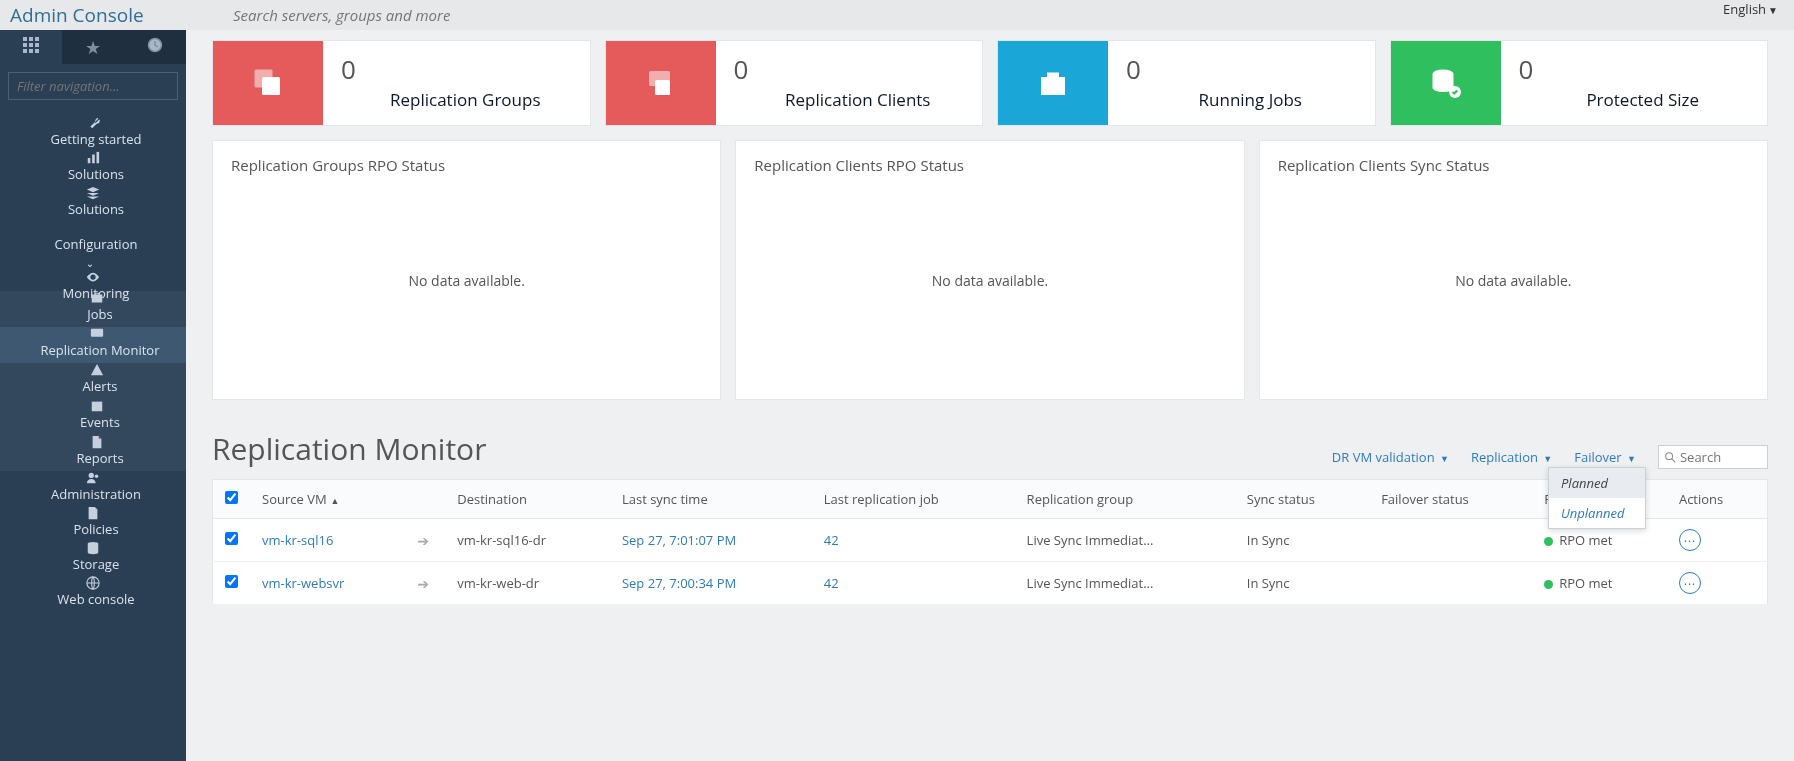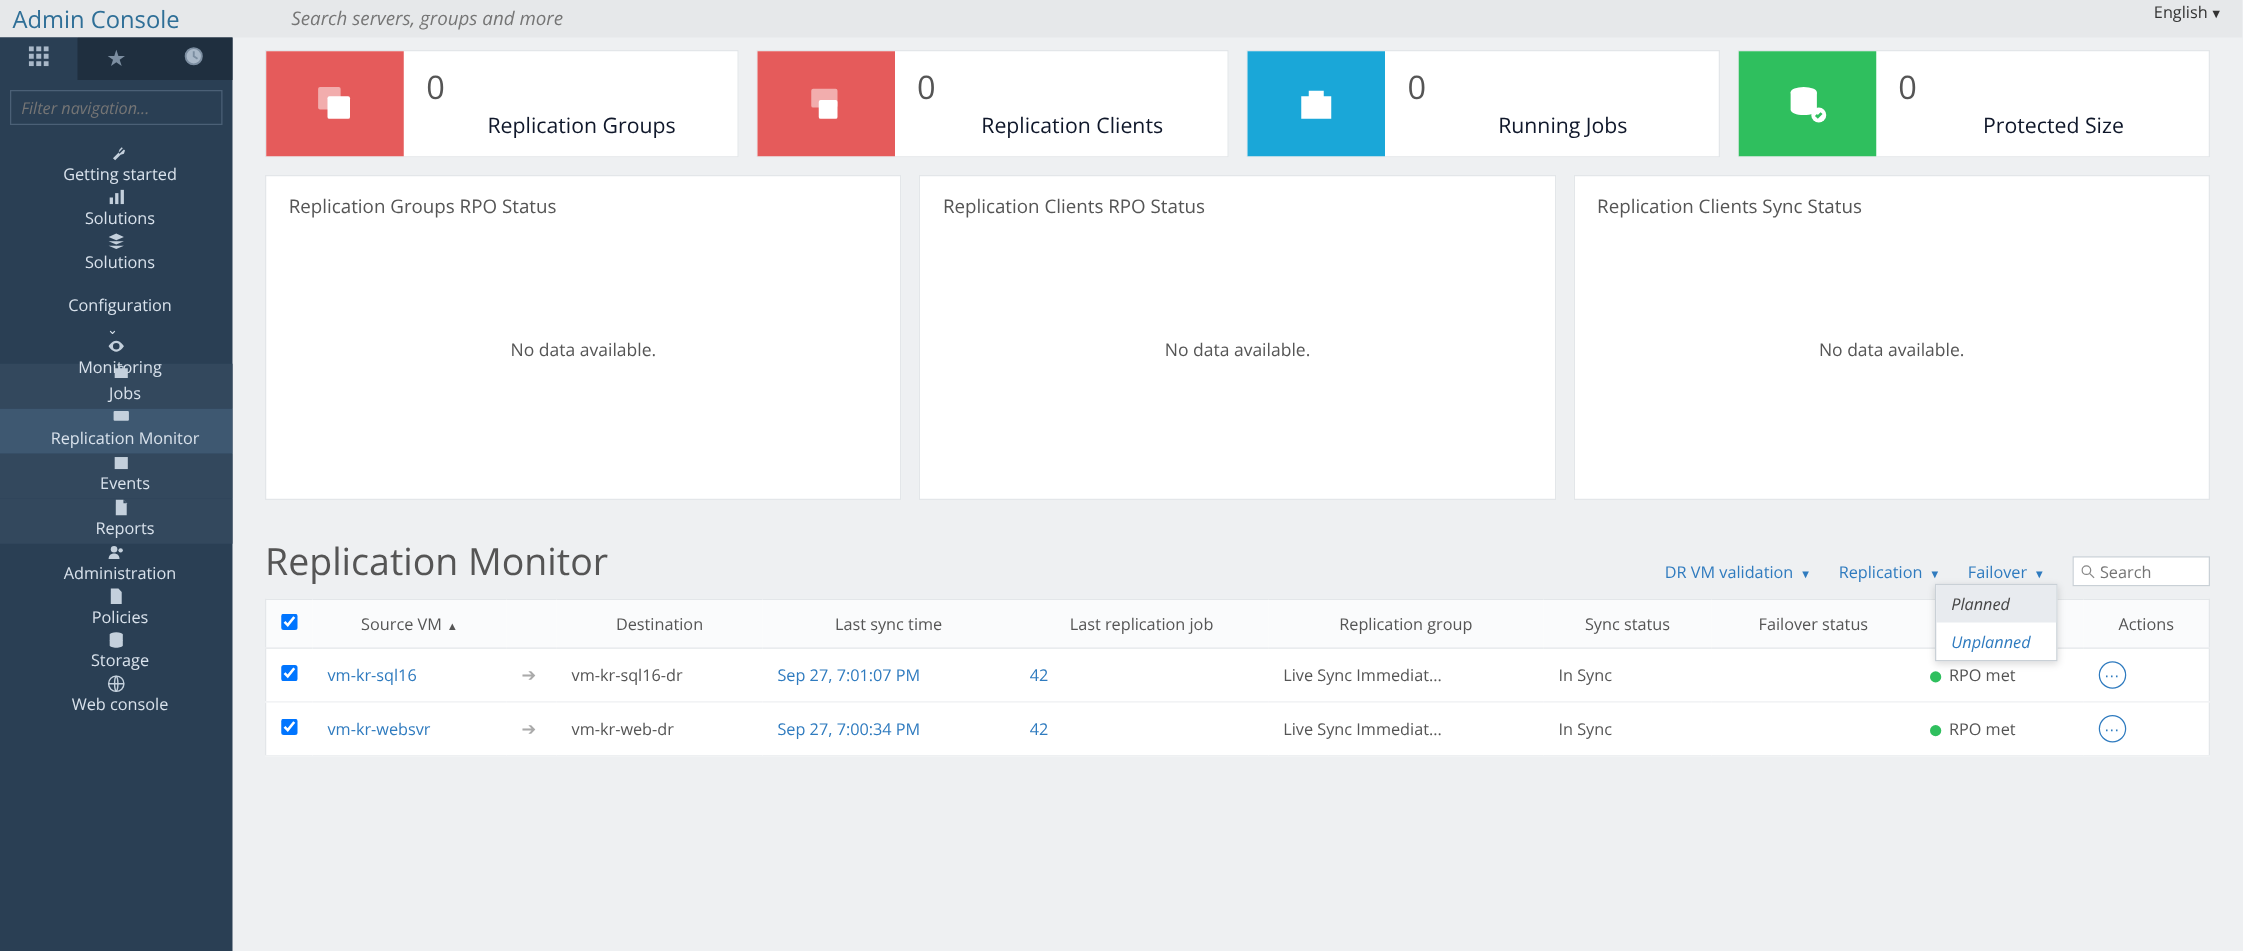--- a/index.html
+++ b/index.html
@@ -55,21 +55,21 @@
 .actions .act { color:#2f7bbf; cursor:pointer; }
 .actions .act .caret { font-size:9px; margin-left:2px; }
 .dropdown { position:absolute; top:22px; right:122px; background:#fff; border:1px solid #c9d0d6; box-shadow:0 2px 6px rgba(0,0,0,.15); width:98px; z-index:5;font-style:italic; }
 .dropdown .item { padding:6px 12px; font-size:13px; color:#2f7bbf; cursor:pointer; }
 .dropdown .item.hl { background:#e8ebef; color:#444; }
 .searchbox { display:flex; align-items:center; border:1px solid #c9d0d6; background:#fff; padding:2px 6px; width:110px; }
 .searchbox input { border:none; outline:none; width:100%; font-size:13px; }
 .searchbox svg { fill:#888; margin-right:4px; }
 
 table.grid { width:100%; border-collapse:collapse; background:#fff; border:1px solid #e3e6e9; font-size:13px; }
-.grid th { text-align:center; font-weight:400; color:#555; padding:10px 12px; border-bottom:1px solid #e3e6e9; background:#fafbfc; }
+.grid th { text-align:left; font-weight:400; color:#555; padding:10px 12px; border-bottom:1px solid #e3e6e9; background:#fafbfc; }
 .grid td { padding:10px 12px; border-bottom:1px solid #eef0f2; color:#555; }
 .grid a { color:#2f7bbf; text-decoration:none; }
 .grid .chk { width:30px; text-align:center; }
 .grid .arrow-ico { color:#aaa; font-size:14px; }
 .sort-asc { font-size:9px; margin-left:4px; }
 .dot-green { display:inline-block; width:9px; height:9px; border-radius:50%; background:#2fbf5e; margin-right:6px; vertical-align:middle; }
 .row-action { width:22px; height:22px; border:1.5px solid #2f7bbf; border-radius:50%; display:inline-flex; align-items:center; justify-content:center; color:#2f7bbf; cursor:pointer; font-size:12px; letter-spacing:1px; }
 
 
 .glyph { display:inline-block; }
@@ -168,20 +168,28 @@
         <span class="lbl">Jobs</span>
       </li>
     <li class="sub selected">
         <span class="ico">
           <svg width="14" height="14" viewBox="0 0 16 16">
             <rect x="1" y="2" width="14" height="9" rx="1"></rect>
             <path d="M6 14h4M8 11v3"></path>
           </svg>
         </span>
         <span class="lbl">Replication Monitor</span>
+      </li>
+    <li class="sub">
+        <span class="ico">
+          <svg width="14" height="14" viewBox="0 0 16 16">
+            <path d="M8 1l7 13H1L8 1zm-1 5h2v4H7V6zm0 5h2v2H7v-2z"></path>
+          </svg>
+        </span>
+        <span class="lbl">Alerts</span>
       </li>
     <li class="sub">
         <span class="ico">
           <svg width="14" height="14" viewBox="0 0 16 16">
             <rect x="2" y="3" width="12" height="11"></rect>
             <path d="M2 6h12M5 1v3M11 1v3"></path>
           </svg>
         </span>
         <span class="lbl">Events</span>
       </li>

